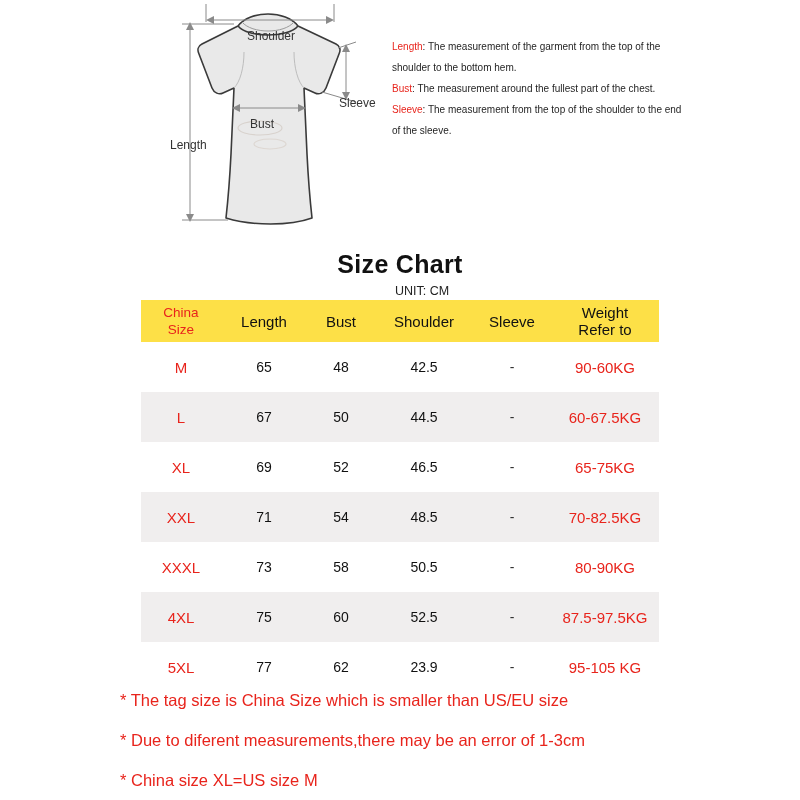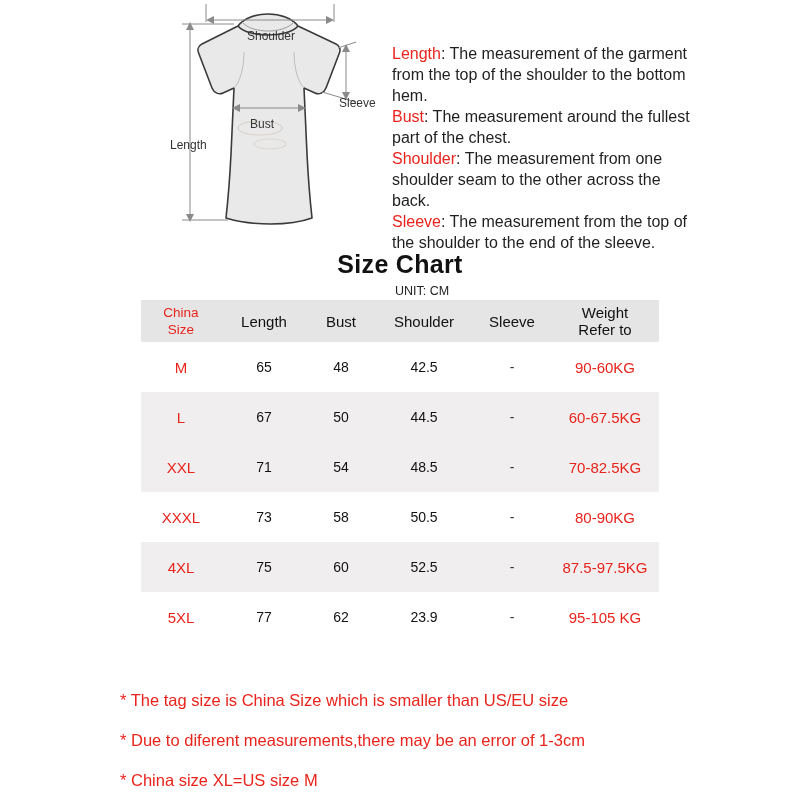--- a/index.html
+++ b/index.html
@@ -40,23 +40,23 @@
   }
   .lbl-shoulder { left: 247px; top: 29px; }
   .lbl-sleeve   { left: 339px; top: 96px; }
   .lbl-bust     { left: 250px; top: 117px; }
   .lbl-length   { left: 170px; top: 138px; }
 
   
   .defs {
     position: absolute;
     left: 392px;
-    top: 43px;
+    top: 36px;
     width: 300px;
-    font-size: 16px;
+    font-size: 10px;
     line-height: 21px;
     color: #1f1f1f;
   }
   .defs p { margin: 0 0 0 0; }
   .defs .term { color: #e8241c; }
 
   
   .chart-title {
     position: absolute;
     left: 0;
@@ -94,21 +94,21 @@
   }
   table.size-chart th,
   table.size-chart td {
     text-align: center;
     font-size: 14px;
     color: #111;
     border: none;
     padding: 0;
   }
   table.size-chart thead th {
-    background: #e5e5e5;
+    background: #fde047;
     height: 42px;
     font-weight: normal;
     font-size: 15px;
     line-height: 17px;
     vertical-align: middle;
   }
   table.size-chart thead th.red-head {
     color: #e8241c;
     font-size: 13.5px;
   }
@@ -190,21 +190,20 @@
   </div>
 
   <div class="dim-label lbl-shoulder">Shoulder</div>
   <div class="dim-label lbl-sleeve">Sleeve</div>
   <div class="dim-label lbl-bust">Bust</div>
   <div class="dim-label lbl-length">Length</div>
 
   <div class="defs">
     <p><span class="term">Length</span><span>: The measurement of the garment from the top of the shoulder to the bottom hem.</span></p>
     <p><span class="term">Bust</span><span>: The measurement around the fullest part of the chest.</span></p>
-    <p><span class="term">Shoulder</span><span>: The measurement from one shoulder seam to the other across the back.</span></p>
     <p><span class="term">Sleeve</span><span>: The measurement from the top of the shoulder to the end of the sleeve.</span></p>
   </div>
 </div>
 
 <div class="chart-title">Size Chart</div>
 <div class="unit">UNIT: CM</div>
 
 <div class="table-wrap">
   <table class="size-chart">
     <colgroup>
@@ -241,20 +240,28 @@
         <td class="weight-cell">90-60KG</td>
       </tr>
       <tr class="alt">
         <td class="size-cell">L</td>
         <td>67</td>
         <td>50</td>
         <td>44.5</td>
         <td class="dash">-</td>
         <td class="weight-cell">60-67.5KG</td>
       </tr>
+      <tr>
+        <td class="size-cell">XL</td>
+        <td>69</td>
+        <td>52</td>
+        <td>46.5</td>
+        <td class="dash">-</td>
+        <td class="weight-cell">65-75KG</td>
+      </tr>
       <tr class="alt">
         <td class="size-cell">XXL</td>
         <td>71</td>
         <td>54</td>
         <td>48.5</td>
         <td class="dash">-</td>
         <td class="weight-cell">70-82.5KG</td>
       </tr>
       <tr>
         <td class="size-cell">XXXL</td>

